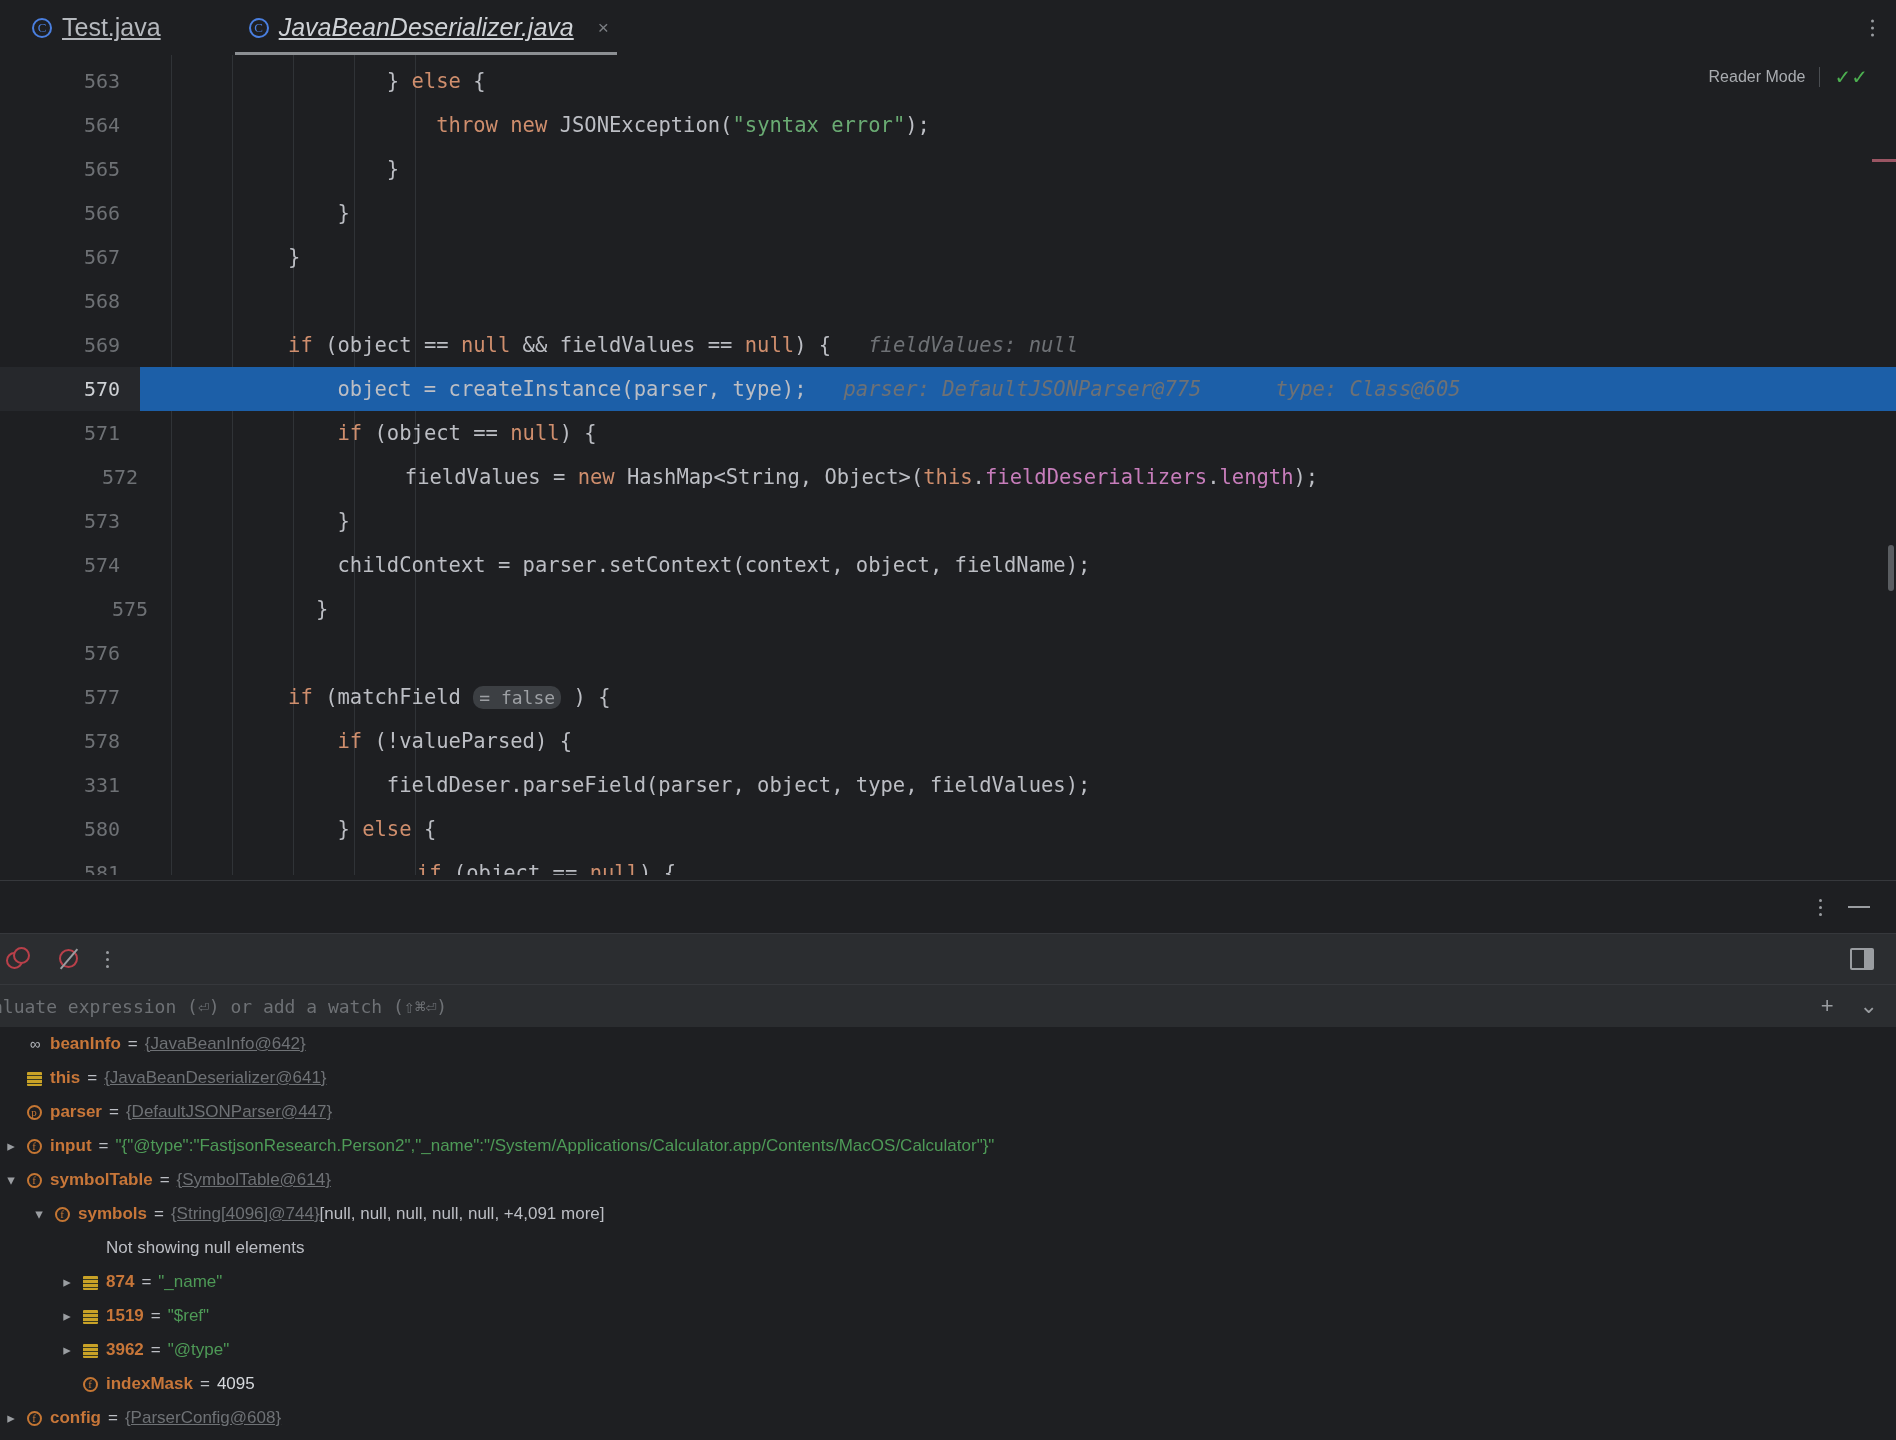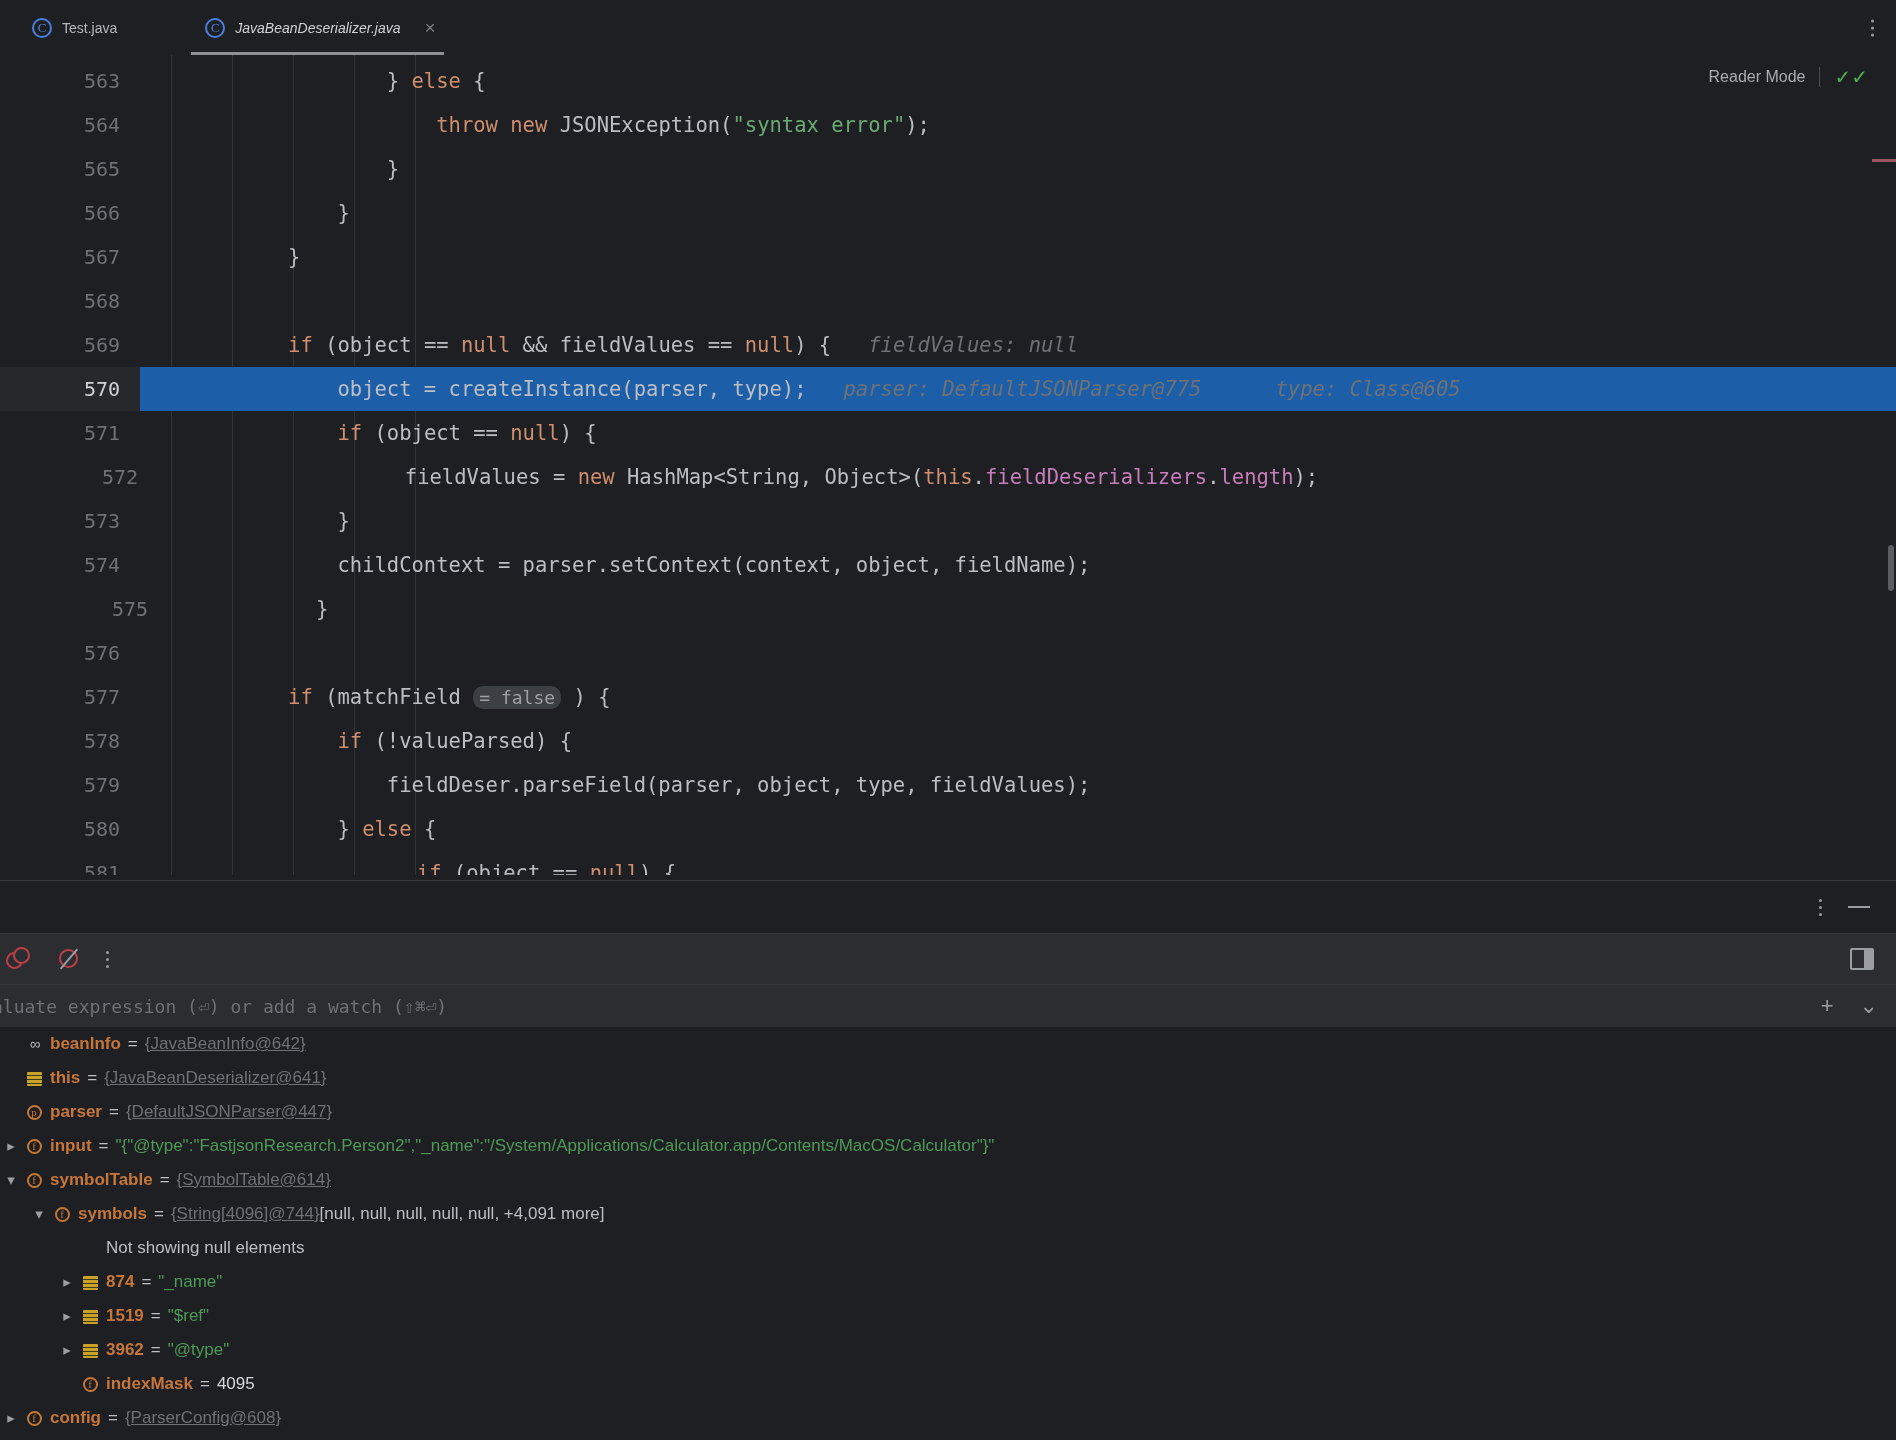--- a/index.html
+++ b/index.html
@@ -14,21 +14,21 @@
   
   #tabbar {
     position: absolute; left: 0; top: 0; width: 1896px; height: 55px;
     background: #1e1f22;
     display: flex; align-items: center;
   }
   .tab {
     height: 55px; display: flex; align-items: center; gap: 10px;
     padding: 0 16px 0 22px; position: relative; cursor: default;
   }
-  .tab .tabname { font-size: 14px; color: #b5b8bd; white-space: nowrap; }
+  .tab .tabname { font-size: 25px; color: #b5b8bd; white-space: nowrap; text-decoration: underline; }
   .tab.active .tabname { color: #cfd2d6; font-style: italic; }
   .tab.active::after {
     content: ""; position: absolute; left: 8px; right: 8px; bottom: 0;
     height: 3px; background: #8c8f93;
   }
   .cicon {
     width: 20px; height: 20px; border-radius: 50%;
     border: 2px solid #4a7fe0; color: #4a7fe0;
     font-size: 13px; line-height: 16px; text-align: center;
     font-family: "Liberation Serif", serif; flex: 0 0 auto;
@@ -278,21 +278,21 @@
       </div>
       <div class="codeline" style="top: 620px;">
         <span class="lnum">577</span>
         <span class="codetext">            <span class="kw">if</span> (matchField <span class="inlinebadge">= false</span> ) {</span>
       </div>
       <div class="codeline" style="top: 664px;">
         <span class="lnum">578</span>
         <span class="codetext">                <span class="kw">if</span> (!valueParsed) {</span>
       </div>
       <div class="codeline" style="top: 708px;">
-        <span class="lnum">579</span>
+        <span class="lnum">331</span>
         <span class="codetext">                    fieldDeser.parseField(parser, object, type, fieldValues);</span>
       </div>
       <div class="codeline" style="top: 752px;">
         <span class="lnum">580</span>
         <span class="codetext">                } <span class="kw">else</span> {</span>
       </div>
       <div class="codeline" style="top: 796px; gap: 30px;">
         <span class="lnum">581</span>
         <span class="codetext">                    <span class="kw">if</span> (object == <span class="kw">null</span>) {</span>
       </div>

